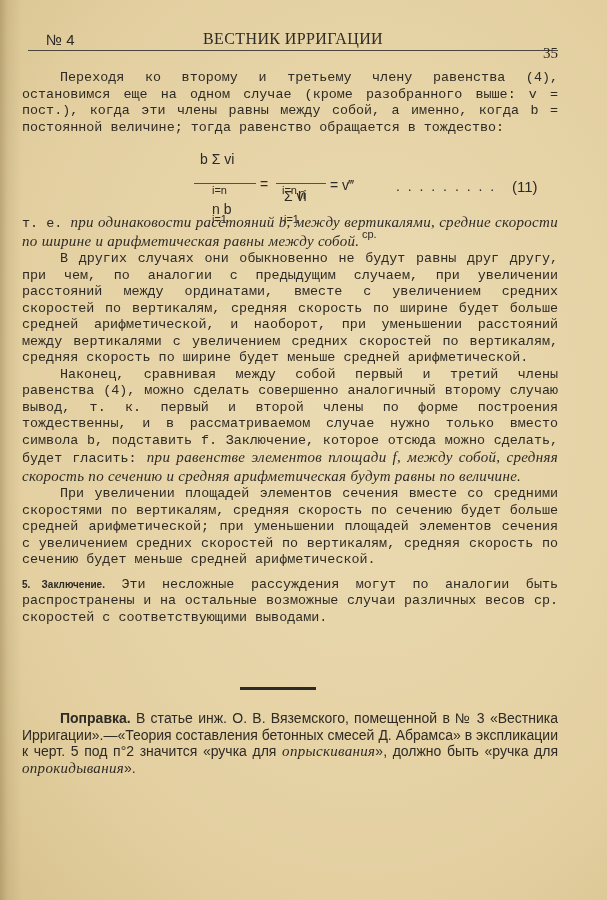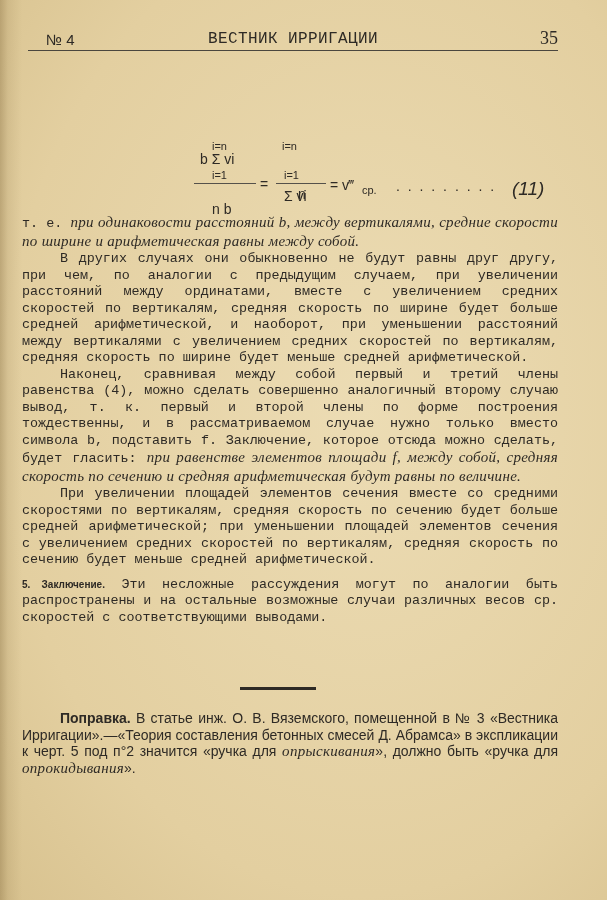--- a/index.html
+++ b/index.html
@@ -12,65 +12,68 @@
     font-family: "Liberation Serif", serif;
     color: #2e2a25;
     position: relative;
   }
   .page { position: absolute; left: 0; top: 0; width: 607px; height: 900px; }
   .header {
     position: absolute; left: 28px; top: 28px; width: 530px; height: 22px;
     border-bottom: 1px solid #4a463e;
   }
   .hdr-num { position: absolute; left: 18px; top: 3px; font-size: 15px; font-family: "Liberation Sans", sans-serif; }
-  .hdr-title { position: absolute; left: 0; right: 0; top: 2px; text-align: center; font-family: Liberation Mono, monospace; font-size: 16px; letter-spacing: 0.4px; }
-  .hdr-page { position: absolute; right: 0; top: 0; font-size: 18px; }
+  .hdr-title { position: absolute; left: 0; right: 0; top: 2px; text-align: center; font-family: Liberation Serif, serif; font-size: 16px; letter-spacing: 0.4px; }
+  .hdr-page { position: absolute; right: 0; top: 17px; font-size: 15px; }
 
   .text { position: absolute; left: 22px; width: 536px; font-family: "Liberation Mono", monospace; font-size: 13.4px; line-height: 16.5px; text-align: justify; }
   .p { margin: 0; }
   .indent { text-indent: 38px; }
   .it { font-family: "Liberation Serif", serif; font-style: italic; font-size: 15px; letter-spacing: 0.3px; }
   .formula { position: absolute; left: 190px; top: 140px; width: 370px; height: 68px; font-family: "Liberation Sans", sans-serif; font-size: 14px; }
   .f { position: absolute; white-space: nowrap; }
-  .small { font-size: 11px; }
+  .small { font-size: 11px; margin-top: 44px; }
   .fracline { position: absolute; height: 1px; background: #55514a; }
 
   .heading { font-family: "Liberation Sans", sans-serif; font-weight: bold; font-size: 10px; }
   .rule { position: absolute; left: 240px; top: 687px; width: 76px; height: 3px; background: #2e2a25; }
   .bold { font-family: Liberation Sans, sans-serif; font-weight: bold; }
   .sans { font-family: "Liberation Sans", sans-serif; font-size: 14px; line-height: 16.5px; }
 </style>
 </head>
 <body>
 
 <div class="page">
 
   <div class="header">
     <span class="hdr-num">№ 4</span>
     <div class="hdr-title">ВЕСТНИК ИРРИГАЦИИ</div>
     <span class="hdr-page">35</span>
   </div>
 
+  <div class="text" style="top:70px;">
+    <p class="p indent">Переходя ко второму и третьему члену равенства (4), остановимся еще на одном случае (кроме разобранного выше: v = пост.), когда эти члены равны между собой, а именно, когда b = постоянной величине; тогда равенство обращается в тождество:</p>
+  </div>
 
   <div class="formula">
     <span class="f small" style="left:22px;top:0px;">i=n</span>
     <span class="f" style="left:10px;top:11px;">b Σ vi</span>
     <span class="f small" style="left:22px;top:29px;">i=1</span>
     <div class="fracline" style="left:4px;top:43px;width:62px;"></div>
     <span class="f" style="left:22px;top:46px;margin-top:15px;">n b</span>
     <span class="f" style="left:70px;top:36px;">=</span>
     <span class="f small" style="left:92px;top:0px;">i=n</span>
     <span class="f" style="left:94px;top:11px;margin-top:37px;">Σ vi</span>
     <span class="f small" style="left:94px;top:29px;">i=1</span>
     <div class="fracline" style="left:86px;top:43px;width:50px;"></div>
     <span class="f" style="left:108px;top:46px;">n</span>
     <span class="f" style="left:140px;top:37px;">= v‴</span>
     <span class="f small" style="left:172px;top:44px;">ср.</span>
     <span class="f" style="left:206px;top:38px;letter-spacing:2px;">. . . . . . . . .</span>
-    <span class="f" style="left:322px;top:38px;font-size:19px;font-style:italic;">(11)</span>
+    <span class="f" style="left:322px;top:38px;font-size:15px;">(11)</span>
   </div>
 
   <div class="text" style="top:214px;">
     <p class="p"><span>т. е. </span><span class="it">при одинаковости расстояний b, между вертикалями, средние скорости по ширине и арифметическая равны между собой.</span></p>
     <p class="p indent">В других случаях они обыкновенно не будут равны друг другу, при чем, по аналогии с предыдущим случаем, при увеличении расстояний между ординатами, вместе с увеличением средних скоростей по вертикалям, средняя скорость по ширине будет больше средней арифметической, и наоборот, при уменьшении расстояний между вертикалями с увеличением средних скоростей по вертикалям, средняя скорость по ширине будет меньше средней арифметической.</p>
     <p class="p indent"><span>Наконец, сравнивая между собой первый и третий члены равенства (4), можно сделать совершенно аналогичный второму случаю вывод, т. к. первый и второй члены по форме построения тождественны, и в рассматриваемом случае нужно только вместо символа b, подставить f. Заключение, которое отсюда можно сделать, будет гласить: </span><span class="it">при равенстве элементов площади f, между собой, средняя скорость по сечению и средняя арифметическая будут равны по величине.</span></p>
     <p class="p indent">При увеличении площадей элементов сечения вместе со средними скоростями по вертикалям, средняя скорость по сечению будет больше средней арифметической; при уменьшении площадей элементов сечения с увеличением средних скоростей по вертикалям, средняя скорость по сечению будет меньше средней арифметической.</p>
     <p class="p" style="margin-top:8px;"><span class="heading">5. Заключение.</span> <span>Эти несложные рассуждения могут по аналогии быть распространены и на остальные возможные случаи различных весов ср. скоростей с соответствующими выводами.</span></p>
   </div>
 

